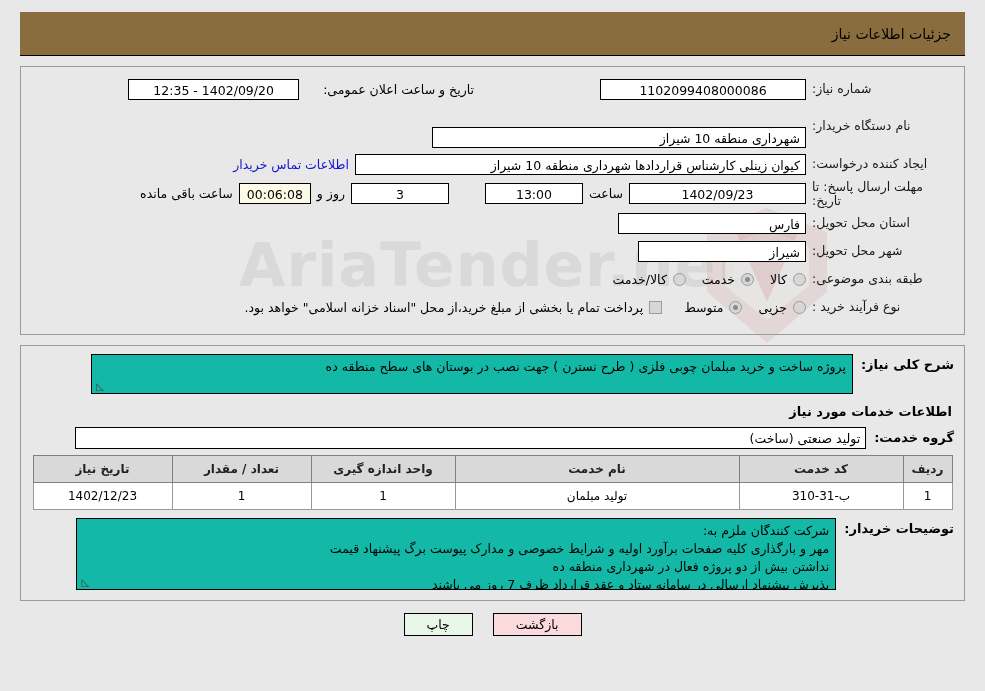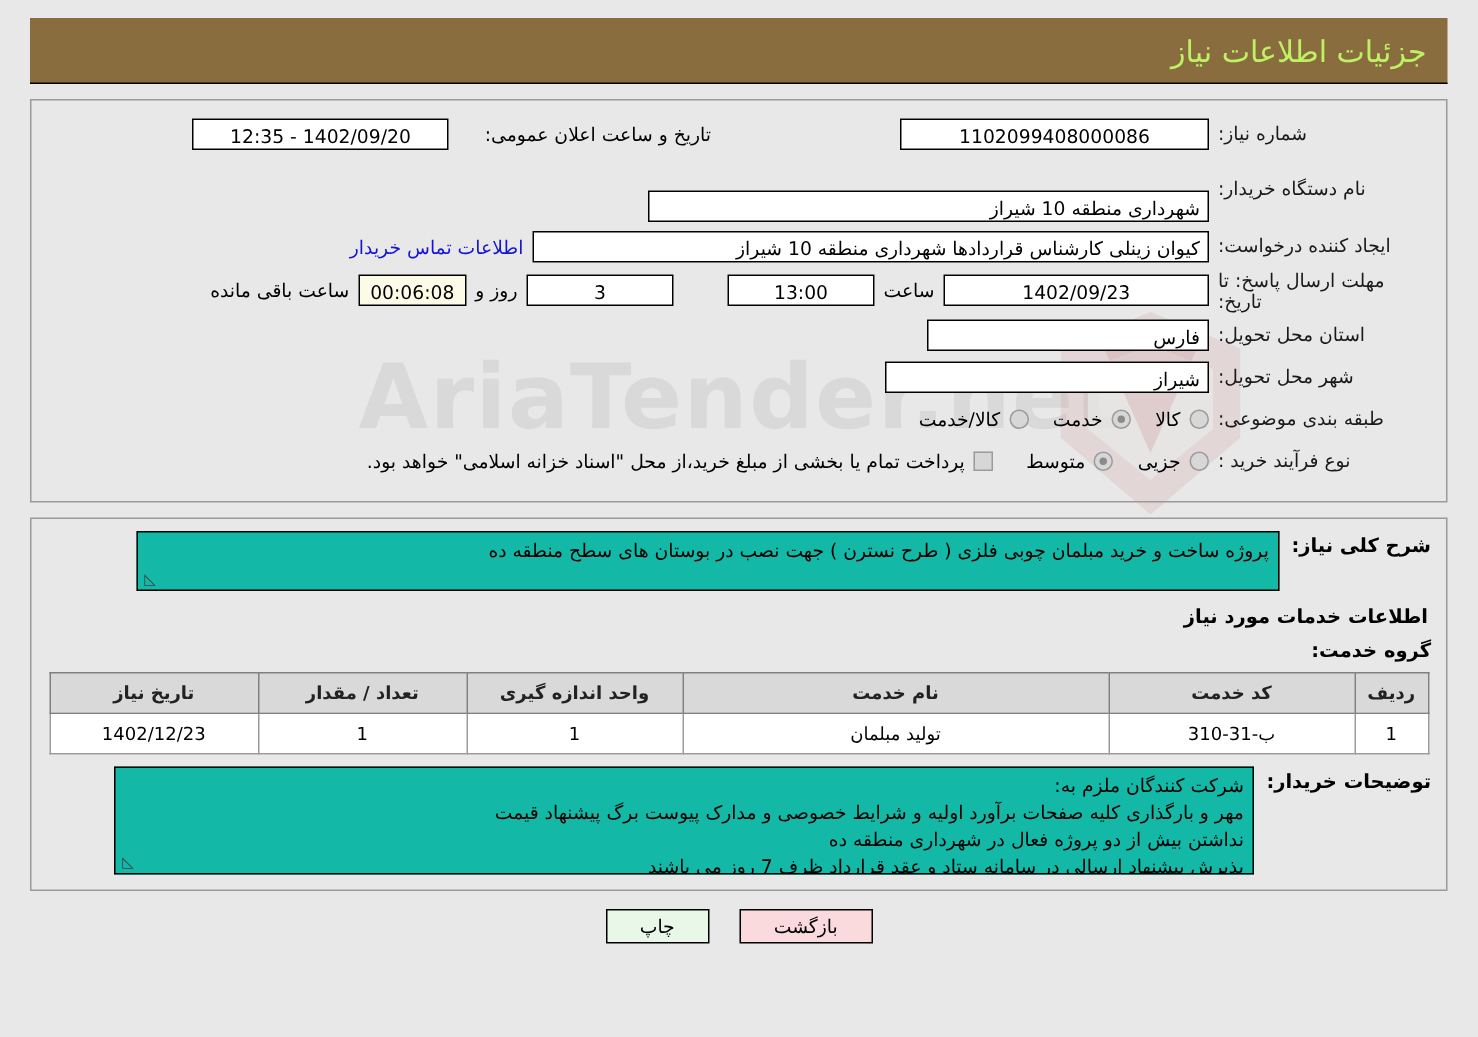--- a/index.html
+++ b/index.html
@@ -75,22 +75,22 @@
     height: 44px;
     background: #8a6d3f;
     border-bottom: 1px solid #000;
     display: flex;
     align-items: center;
     justify-content: flex-start;
     padding-right: 14px;
     box-sizing: border-box;
   }
   .header-title {
-    color: #bef264;
-    font-size: 20px;
+    color: #000000;
+    font-size: 14px;
   }
 
   
   .panel {
     position: relative;
     z-index: 1;
     margin: 10px 20px 0 20px;
     border: 1px solid #9a9a9a;
     background: transparent;
     box-sizing: border-box;
@@ -300,21 +300,21 @@
     <span class="inline-label">ساعت باقی مانده</span>
   </div>
 
   <div class="row">
     <span class="label w-right">استان محل تحویل:</span>
     <div class="field right" style="width:188px;">فارس</div>
   </div>
 
   <div class="row">
     <span class="label w-right">شهر محل تحویل:</span>
-    <div class="field right" style="width:216px;">شیراز</div>
+    <div class="field right" style="width:168px;">شیراز</div>
   </div>
 
   <div class="row">
     <span class="label w-right">طبقه بندی موضوعی:</span>
     <div class="radio-group">
       <div class="radio-item">
         <span class="radio"></span>
         <span class="radio-label">کالا</span>
       </div>
       <div class="radio-item">
@@ -353,20 +353,21 @@
     <div class="textarea" style="width:762px;height:40px;">
       <span>پروژه ساخت و خرید مبلمان چوبی فلزی ( طرح نسترن ) جهت نصب در بوستان های سطح منطقه ده</span>
       <span class="grip">◺</span>
     </div>
   </div>
 
   <div class="section-heading">اطلاعات خدمات مورد نیاز</div>
 
   <div class="ta-row" style="align-items:center;">
     <span class="ta-label" style="padding-top:0;">گروه خدمت:</span>
+    <div class="field right" style="width:791px;height:22px;line-height:22px;">تولید صنعتی (ساخت)</div>
   </div>
 
   <table class="needs">
     <thead>
       <tr>
         <th style="width:40px;">ردیف</th>
         <th style="width:155px;">کد خدمت</th>
         <th>نام خدمت</th>
         <th style="width:135px;">واحد اندازه گیری</th>
         <th style="width:130px;">تعداد / مقدار</th>

